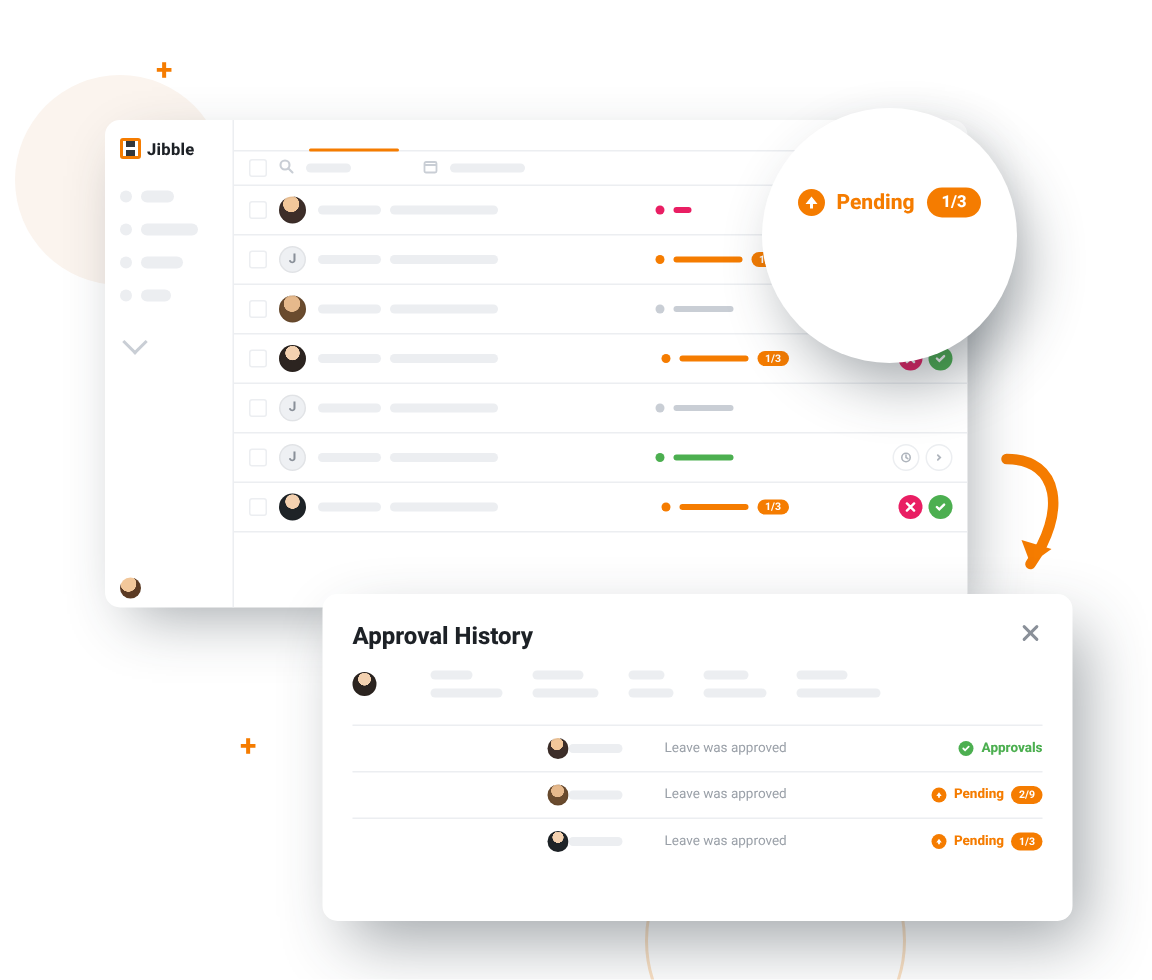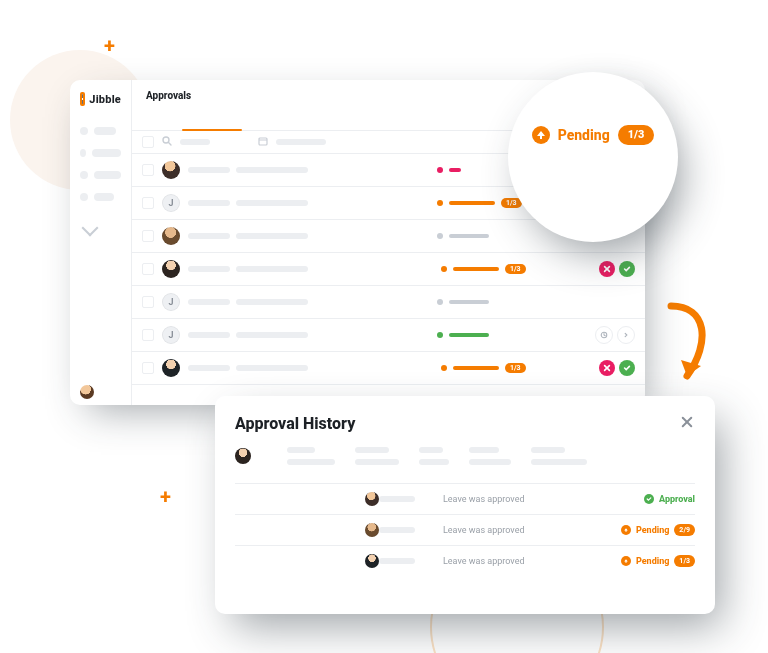--- a/index.html
+++ b/index.html
@@ -36,21 +36,21 @@
   }
 
   
   .win {
     position: absolute; left: 70px; top: 80px; width: 575px; height: 325px;
     background: #fff; border-radius: 10px;
     box-shadow: 8px 14px 38px -10px var(--shadow);
     display: flex; overflow: hidden;
   }
   .sidebar {
-    width: 62px; border-right: 1px solid var(--gray-border);
+    width: 86px; border-right: 1px solid var(--gray-border);
     display: flex; flex-direction: column; padding: 12px 10px 6px 10px;
     box-sizing: border-box;
     justify-content: space-between;
   }
   .brand { display: flex; align-items: center; gap: 4px; margin-bottom: 14px; }
   .brand-mark {
     position: relative; width: 14px; height: 14px;
   }
   .brand-mark::before, .brand-mark::after {
     content: ""; position: absolute; border-radius: 2px;
@@ -239,21 +239,20 @@
       <div class="nav-row">
           <span class="nav-ghost circ"></span>
           <span class="nav-ghost" style="width:20px;margin-left:0"></span>
         </div>
       <div class="chev"></div>
       <div class="sidebar-spacer"></div>
       <div class="me-avatar"></div>
     </aside>
 
     <section class="main">
-      <div class="hdr">Approvals</div>
       <div class="tabs">
         <div class="ind"></div>
       </div>
       <div class="toolbar">
         <span class="tb-check"></span>
         <span class="tb-icon">
           <svg width="10" height="10" viewBox="0 0 10 10">
               <circle cx="4" cy="4" r="3" stroke="#c9ced5" stroke-width="1.4" fill="none"></circle>
               <line x1="6.3" y1="6.3" x2="9" y2="9" stroke="#c9ced5" stroke-width="1.4" stroke-linecap="round"></line>
             </svg>
@@ -445,21 +444,21 @@
         <div class="mrow">
           <span class="avatar f1"></span>
           <span class="ghost"></span>
           <span class="msg">Leave was approved</span>
           <span class="status">
             <span class="tick" style="background: rgb(76, 175, 80);">
               <svg viewBox="0 0 10 10">
                 <path d="M2 5 L4 7 L8 3" stroke="#fff" stroke-width="2" fill="none" stroke-linecap="round"></path>
               </svg>
             </span>
-            <span class="lbl green">Approval</span>
+            <span class="lbl green">Approvals</span>
           </span>
         </div>
         <div class="mrow">
           <span class="avatar f2"></span>
           <span class="ghost"></span>
           <span class="msg">Leave was approved</span>
           <span class="status">
             <span class="tick" style="background: rgb(245, 124, 0);">
               <svg viewBox="0 0 10 10">
                 <path d="M5 2 L8 6 H6 V8 H4 V6 H2 Z" fill="#fff"></path>

